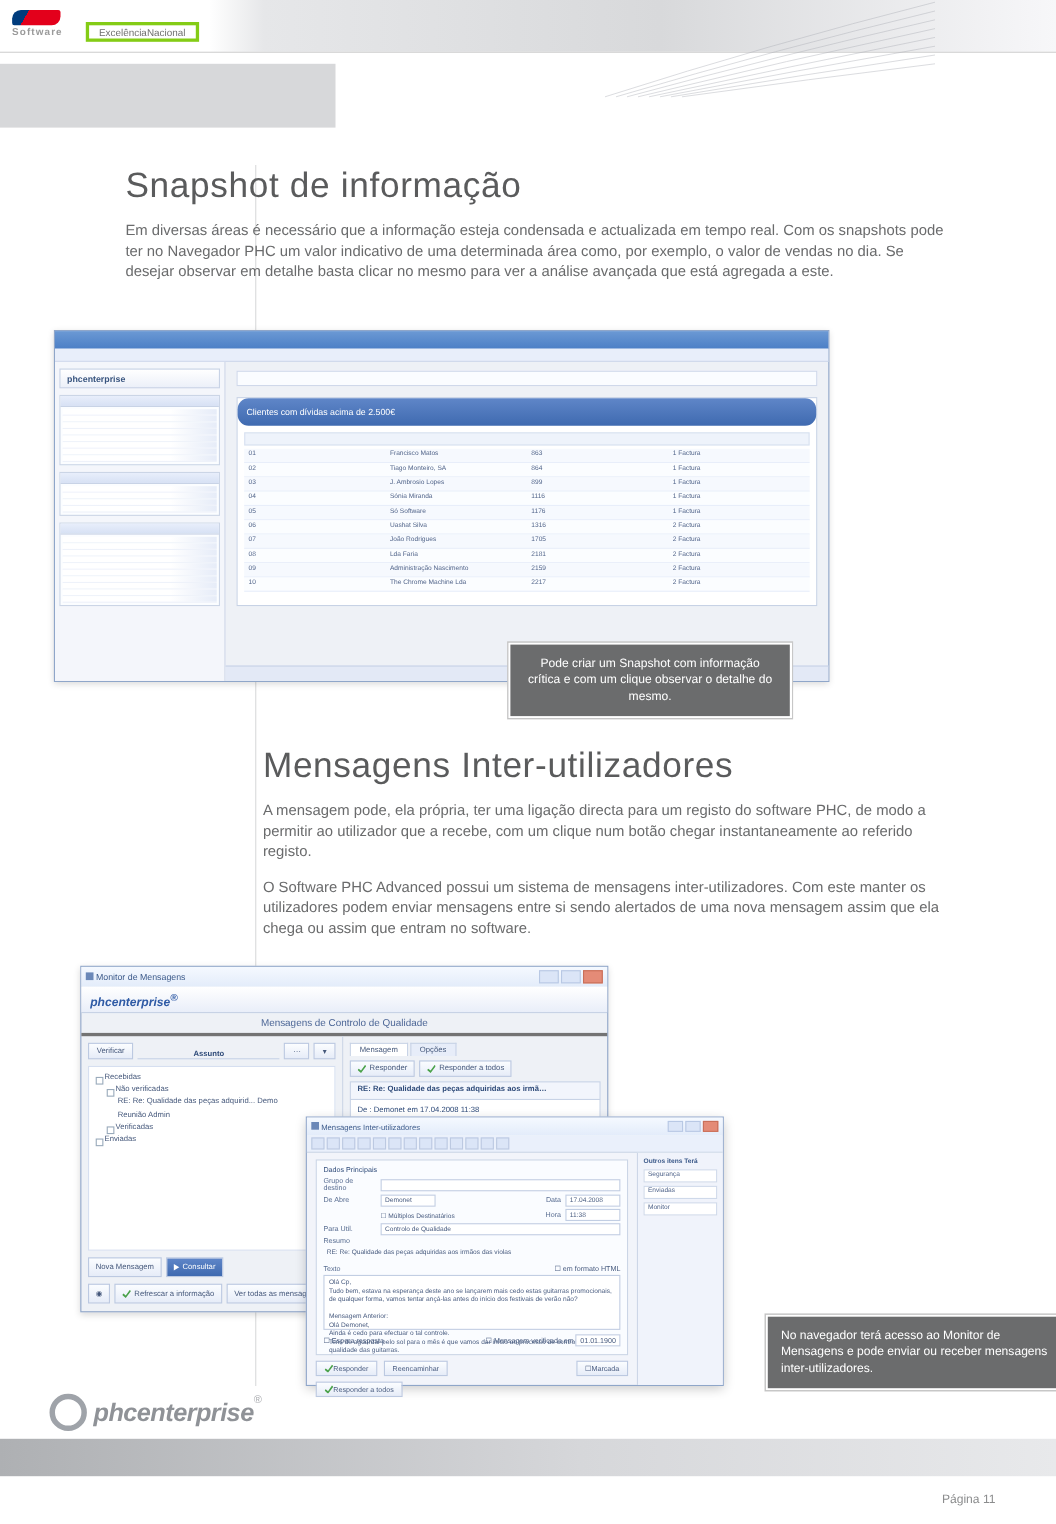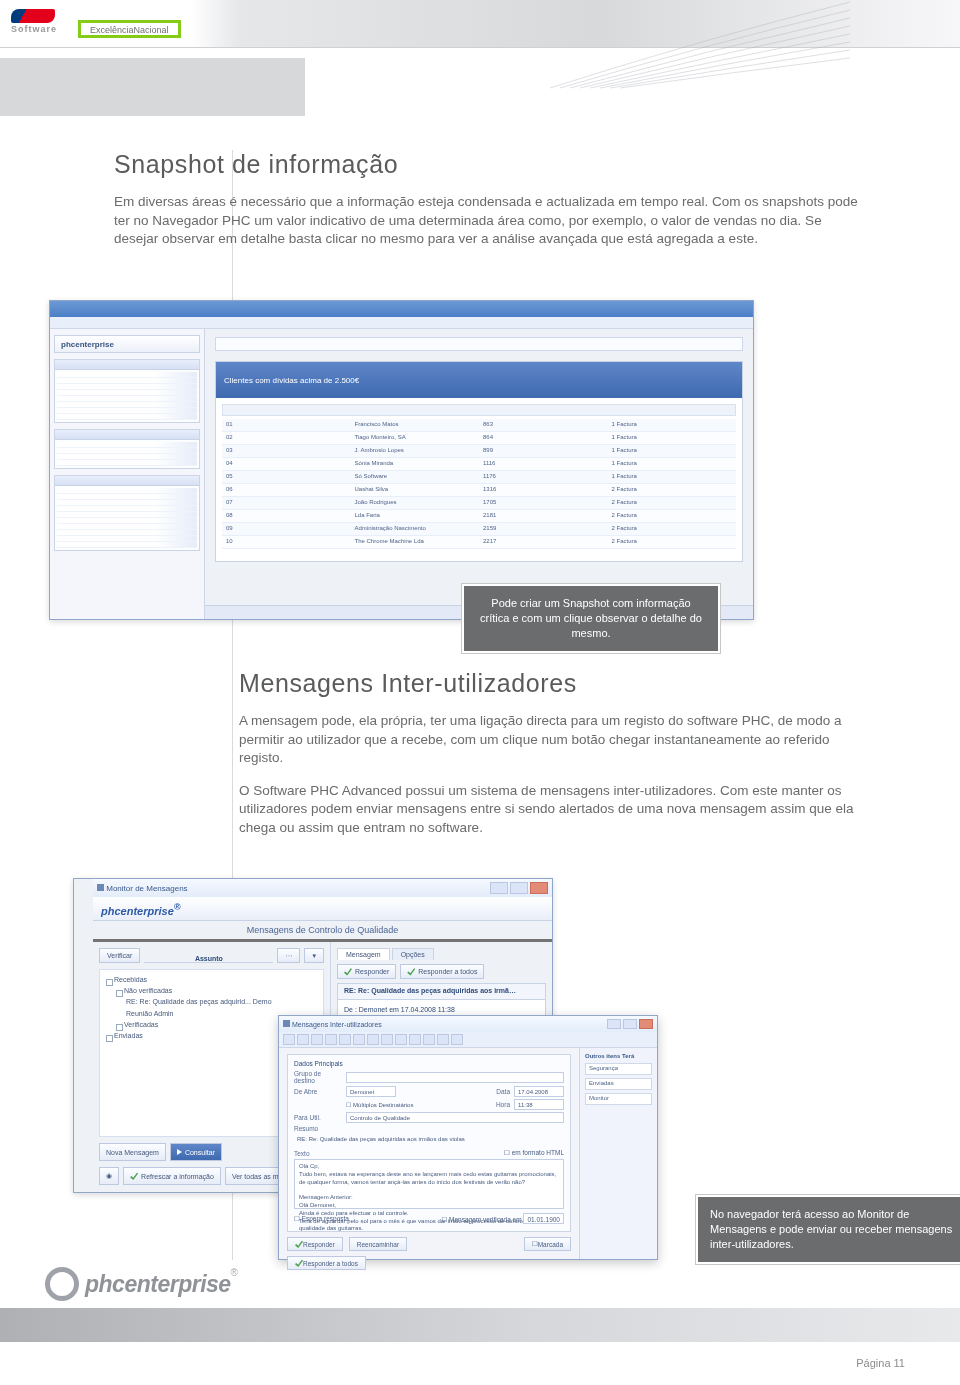--- a/index.html
+++ b/index.html
@@ -46,21 +46,21 @@
   
   .content {
     position:absolute; top:150px; left:114px; width:755px;
   }
   .vrule {
     position:absolute; top:150px; left:232px; width:1px; height:1110px;
     background:#d9dadb;
   }
   h1 {
     font-family: "Segoe UI", Arial, sans-serif;
-    font-size:25px; font-weight:300; color:#5a5b5c; letter-spacing:0.6px;
+    font-size:32px; font-weight:300; color:#5a5b5c; letter-spacing:0.6px;
     margin-bottom:14px;
   }
   .body-text {
     font-family: "Segoe UI", Arial, sans-serif;
     font-size:13.5px; color:#6a6b6c; line-height:1.38;
     margin-bottom:14px;
   }
   .section2 { margin-top:420px; margin-left:125px; width:630px; }
 
   
@@ -74,21 +74,21 @@
   .sshot1 .body { position:absolute; top:28px; left:0; right:0; bottom:0; display:flex; }
   .sshot1 .sidebar { width:155px; background:#f4f6fb; border-right:1px solid #cdd6e7; padding:6px 4px; font-size:5px; color:#5b6b88; }
   .sshot1 .sidebar .brand { height:18px; background:linear-gradient(#ffffff,#ecf0f9); border:1px solid #c8d3e6; margin-bottom:6px; font-size:8px; font-weight:bold; color:#39557f; display:flex; align-items:center; padding-left:6px; }
   .sshot1 .sidebar .blk { border:1px solid #cbd5e6; background:#fbfdff; margin-bottom:6px; }
   .sshot1 .sidebar .blk .hd { height:10px; background:linear-gradient(#e8eefb,#d7e1f4); border-bottom:1px solid #c8d3e6; }
   .sshot1 .sidebar .blk .rows { padding:2px; }
   .sshot1 .sidebar .blk .rows div { height:6px; border-bottom:1px solid #eef2fa; background:linear-gradient(to right,#fff 0,#fff 70%,#e6ecf8 100%); }
   .sshot1 .main { flex:1; padding:8px 10px; position:relative; }
   .sshot1 .tabhead { height:14px; background:#fafcff; border:1px solid #cfd8ea; margin-bottom:10px; }
   .sshot1 .panel { border:1px solid #c7d2e5; background:#fff; }
-  .sshot1 .panel .ph { height:36px; background:linear-gradient(#5f86c8,#3f6ab0); color:#fff; font-size:8px; display:flex; align-items:center; padding-left:8px; }
+  .sshot1 .panel .ph { height:25px; background:linear-gradient(#5f86c8,#3f6ab0); color:#fff; font-size:8px; display:flex; align-items:center; padding-left:8px;border-radius:10px; }
   .sshot1 .panel .tbl { padding:6px 6px 12px; }
   .sshot1 .panel .th { height:12px; background:#eef3fb; border:1px solid #d8e1f0; margin-bottom:3px;}
   .sshot1 .panel .tr { height:13px; background:#f6f9fe; border-bottom:1px solid #e8eefa; display:flex; font-size:6px; color:#52658a;}
   .sshot1 .panel .tr:nth-child(odd){background:#fbfdff;}
   .sshot1 .panel .tr span{flex:1; padding:2px 4px;}
   .sshot1 .statusbar{position:absolute; bottom:0; left:0; right:0; height:14px; background:#e3e9f6; border-top:1px solid #c7d2e5;}
 
   
   .callout {
     position:absolute; background:#6b6c6d; color:#ffffff;
@@ -96,21 +96,20 @@
     border:2px solid #ffffff; box-shadow:0 0 0 1px #c7c7c7;
   }
   .callout1 { top:584px; left:462px; width:258px;text-align:center; }
   .callout2 { top:1195px; left:656px; width:284px;margin-left:40px; }
 
   
   .sshot2 {
     position:absolute; top:878px; left:73px; width:480px; height:315px;
     background:#eef1f6; border:1px solid #8fa6c9;
     box-shadow:0 2px 6px rgba(0,0,0,0.15);
-    padding-left:19px;
   }
   .sshot2 .titlebar{height:18px;background:linear-gradient(#f5f9ff,#e3ecfa);display:flex;align-items:center;justify-content:space-between;padding:0 4px;}
   .sshot2 .titlebar .t{font-size:8px;color:#3c5a8a;}
   .sshot2 .titlebar .wbtns{display:flex;gap:2px;}
   .sshot2 .titlebar .wbtns span{width:18px;height:12px;background:#dbe5f7;border:1px solid #b8c8e4;}
   .sshot2 .titlebar .wbtns span:last-child{background:#e48b77;border-color:#c96f59;}
   .sshot2 .brandbar{height:24px;background:linear-gradient(#ffffff,#e9eef9);border-bottom:1px solid #c7d2e5;font-size:11px;font-weight:bold;font-style:italic;color:#2e5aa5;padding:5px 8px;}
   .sshot2 .centerlabel{text-align:center;font-size:9px;color:#4c6696;padding:4px 0;border-bottom:3px solid #737373;}
   .sshot2 .cols{display:flex;height:calc(100% - 64px);}
   .sshot2 .left{width:238px;border-right:1px solid #cdd6e7;padding:6px;font-size:7px;color:#44577a;display:flex;flex-direction:column;}

